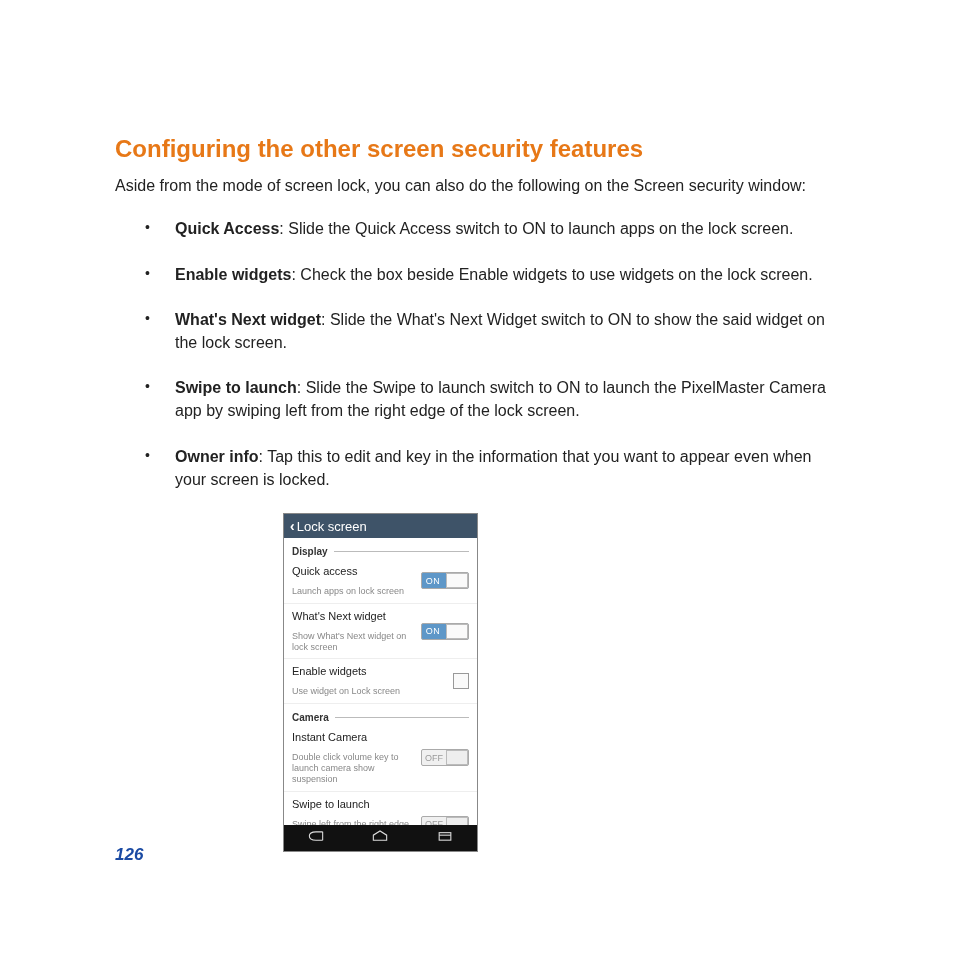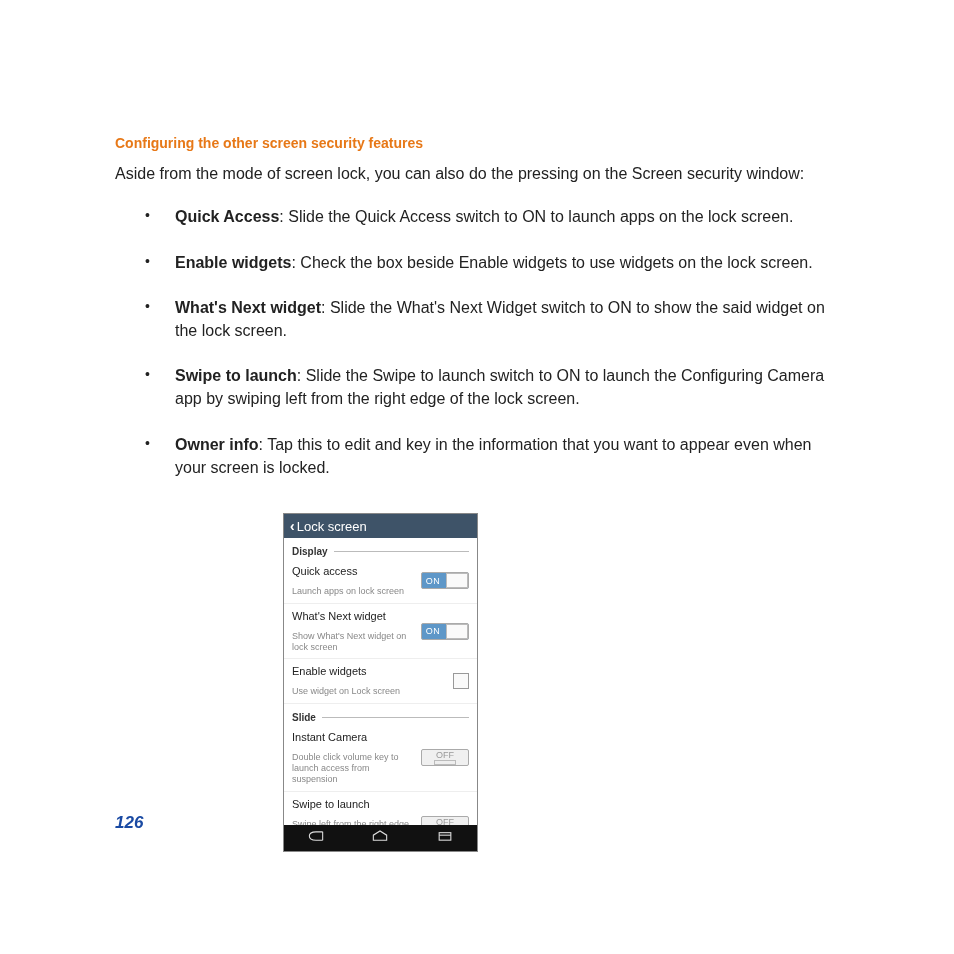--- a/index.html
+++ b/index.html
@@ -1,37 +1,37 @@
 <!DOCTYPE html>
 <html><head>
 <meta charset="utf-8">
 <style>
 html,body{margin:0;padding:0;background:#fff;font-family:"Segoe UI",Arial,sans-serif;color:#222;}
 .page{width:954px;height:954px;position:relative;box-sizing:border-box;padding:135px 115px 60px 115px;}
-h3.heading{color:#e77817;font-size:14px;font-weight:700;margin:0 0 12px 0;}
+h3.heading{color:#e77817;font-size:24px;font-weight:700;margin:0 0 12px 0;}
 p.intro{font-size:16px;margin:0 0 20px 0;line-height:1.4;}
 ul.bullets{list-style:none;padding:0;margin:0 0 18px 30px;}
 ul.bullets>li{position:relative;padding-left:30px;margin-bottom:22px;font-size:16px;line-height:1.45;}
 ul.bullets>li:before{content:"•";position:absolute;left:0;top:0;font-size:14px;}
 ul.bullets b{font-weight:700;}
-.page-num{position:absolute;left:115px;bottom:121px;color:#1a4aa3;font-style:italic;font-weight:700;font-size:17px;}
+.page-num{position:absolute;left:115px;bottom:89px;color:#1a4aa3;font-style:italic;font-weight:700;font-size:17px;}
 
 
 .phone{position:absolute;left:283px;top:513px;width:195px;height:339px;background:#fff;border:1px solid #888;box-sizing:border-box;overflow:hidden;display:flex;flex-direction:column;}
 .phone .titlebar{background:#3e5368;color:#fff;height:24px;display:flex;align-items:center;padding:0 6px;font-size:13px;}
 .phone .titlebar .chevron{font-weight:700;margin-right:2px;font-size:14px;}
 .phone .content{flex:1;overflow:hidden;background:#fff;}
 .section-hdr{font-size:10px;font-weight:700;color:#333;padding:8px 8px 2px 8px;display:flex;align-items:center;}
 .section-hdr .line{flex:1;height:1px;background:#bbb;margin-left:6px;}
 .row{padding:6px 8px 6px 8px;border-bottom:1px solid #eee;display:flex;align-items:center;justify-content:space-between;gap:6px;}
 .row:last-child{border-bottom:none;}
 .row .txt{flex:1;}
 .row .title{font-size:11px;color:#222;}
 .row .sub{font-size:9px;color:#888;line-height:1.2;margin-top:9px;}
-.toggle{width:48px;height:17px;border:1px solid #aaa;border-radius:2px;position:relative;font-size:9px;display:flex;align-items:center;box-sizing:border-box;flex-direction:column;}
+.toggle{width:48px;height:17px;border:1px solid #aaa;border-radius:2px;position:relative;font-size:9px;display:flex;align-items:center;box-sizing:border-box;}
 .toggle .knob{width:22px;height:15px;background:#eee;border:1px solid #bbb;box-sizing:border-box;}
 .toggle.on{background:#6aa6d6;}
 .toggle.on .label{color:#fff;flex:1;text-align:center;}
 .toggle.on{flex-direction:row;}
 .toggle.on .knob{order:1;margin-left:0;}
 .toggle.on .label{order:0;}
 .toggle.on{justify-content:flex-end;}
 .toggle.on .label{padding-right:2px;}
 .toggle.on{}
 .toggle.on{}
@@ -47,27 +47,27 @@
 .checkbox{width:14px;height:14px;border:1px solid #999;background:#fafafa;}
 .navbar{height:26px;background:#111;display:flex;align-items:center;justify-content:space-around;}
 .navbar svg{width:20px;height:14px;}
 .navbar .shape{stroke:#ddd;stroke-width:1.3;fill:none;}
 </style>
 </head>
 <body>
 <div class="page">
 
 <h3 class="heading">Configuring the other screen security features</h3>
-<p class="intro">Aside from the mode of screen lock, you can also do the pressing on the Screen security window:</p>
+<p class="intro">Aside from the mode of screen lock, you can also do the following on the Screen security window:</p>
 
 <ul class="bullets">
   <li><b>Quick Access</b><span>: Slide the Quick Access switch to ON to launch apps on the lock screen.</span></li>
   <li><b>Enable widgets</b><span>: Check the box beside Enable widgets to use widgets on the lock screen.</span></li>
   <li><b>What's Next widget</b><span>: Slide the What's Next Widget switch to ON to show the said widget on the lock screen.</span></li>
-  <li><b>Swipe to launch</b><span>:  Slide the Swipe to launch switch to ON to launch the Configuring Camera app by swiping left from the right edge of the lock screen.</span></li>
+  <li><b>Swipe to launch</b><span>:  Slide the Swipe to launch switch to ON to launch the PixelMaster Camera app by swiping left from the right edge of the lock screen.</span></li>
   <li><b>Owner info</b><span>:  Tap this to edit and key in the information that you want to appear even when your screen is locked.</span></li>
 </ul>
 
 <div class="page-num">126</div>
 
 <div class="phone">
   <div class="titlebar">
     <span class="chevron">‹</span>
     <span>Lock screen</span>
   </div>
@@ -102,28 +102,28 @@
 
     <div class="row">
       <div class="txt">
         <div class="title">Enable widgets</div>
         <div class="sub">Use widget on Lock screen</div>
       </div>
       <div class="checkbox"></div>
     </div>
 
     <div class="section-hdr">
-      <span>Slide</span>
+      <span>Camera</span>
           <span class="line"></span>
     </div>
 
     <div class="row">
       <div class="txt">
         <div class="title">Instant Camera</div>
-        <div class="sub">Double click volume key to launch access from suspension</div>
+        <div class="sub">Double click volume key to launch camera show suspension</div>
       </div>
       <div class="toggle off">
         <span class="label">OFF</span>
             <span class="knob"></span>
       </div>
     </div>
 
     <div class="row">
       <div class="txt">
         <div class="title">Swipe to launch</div>

